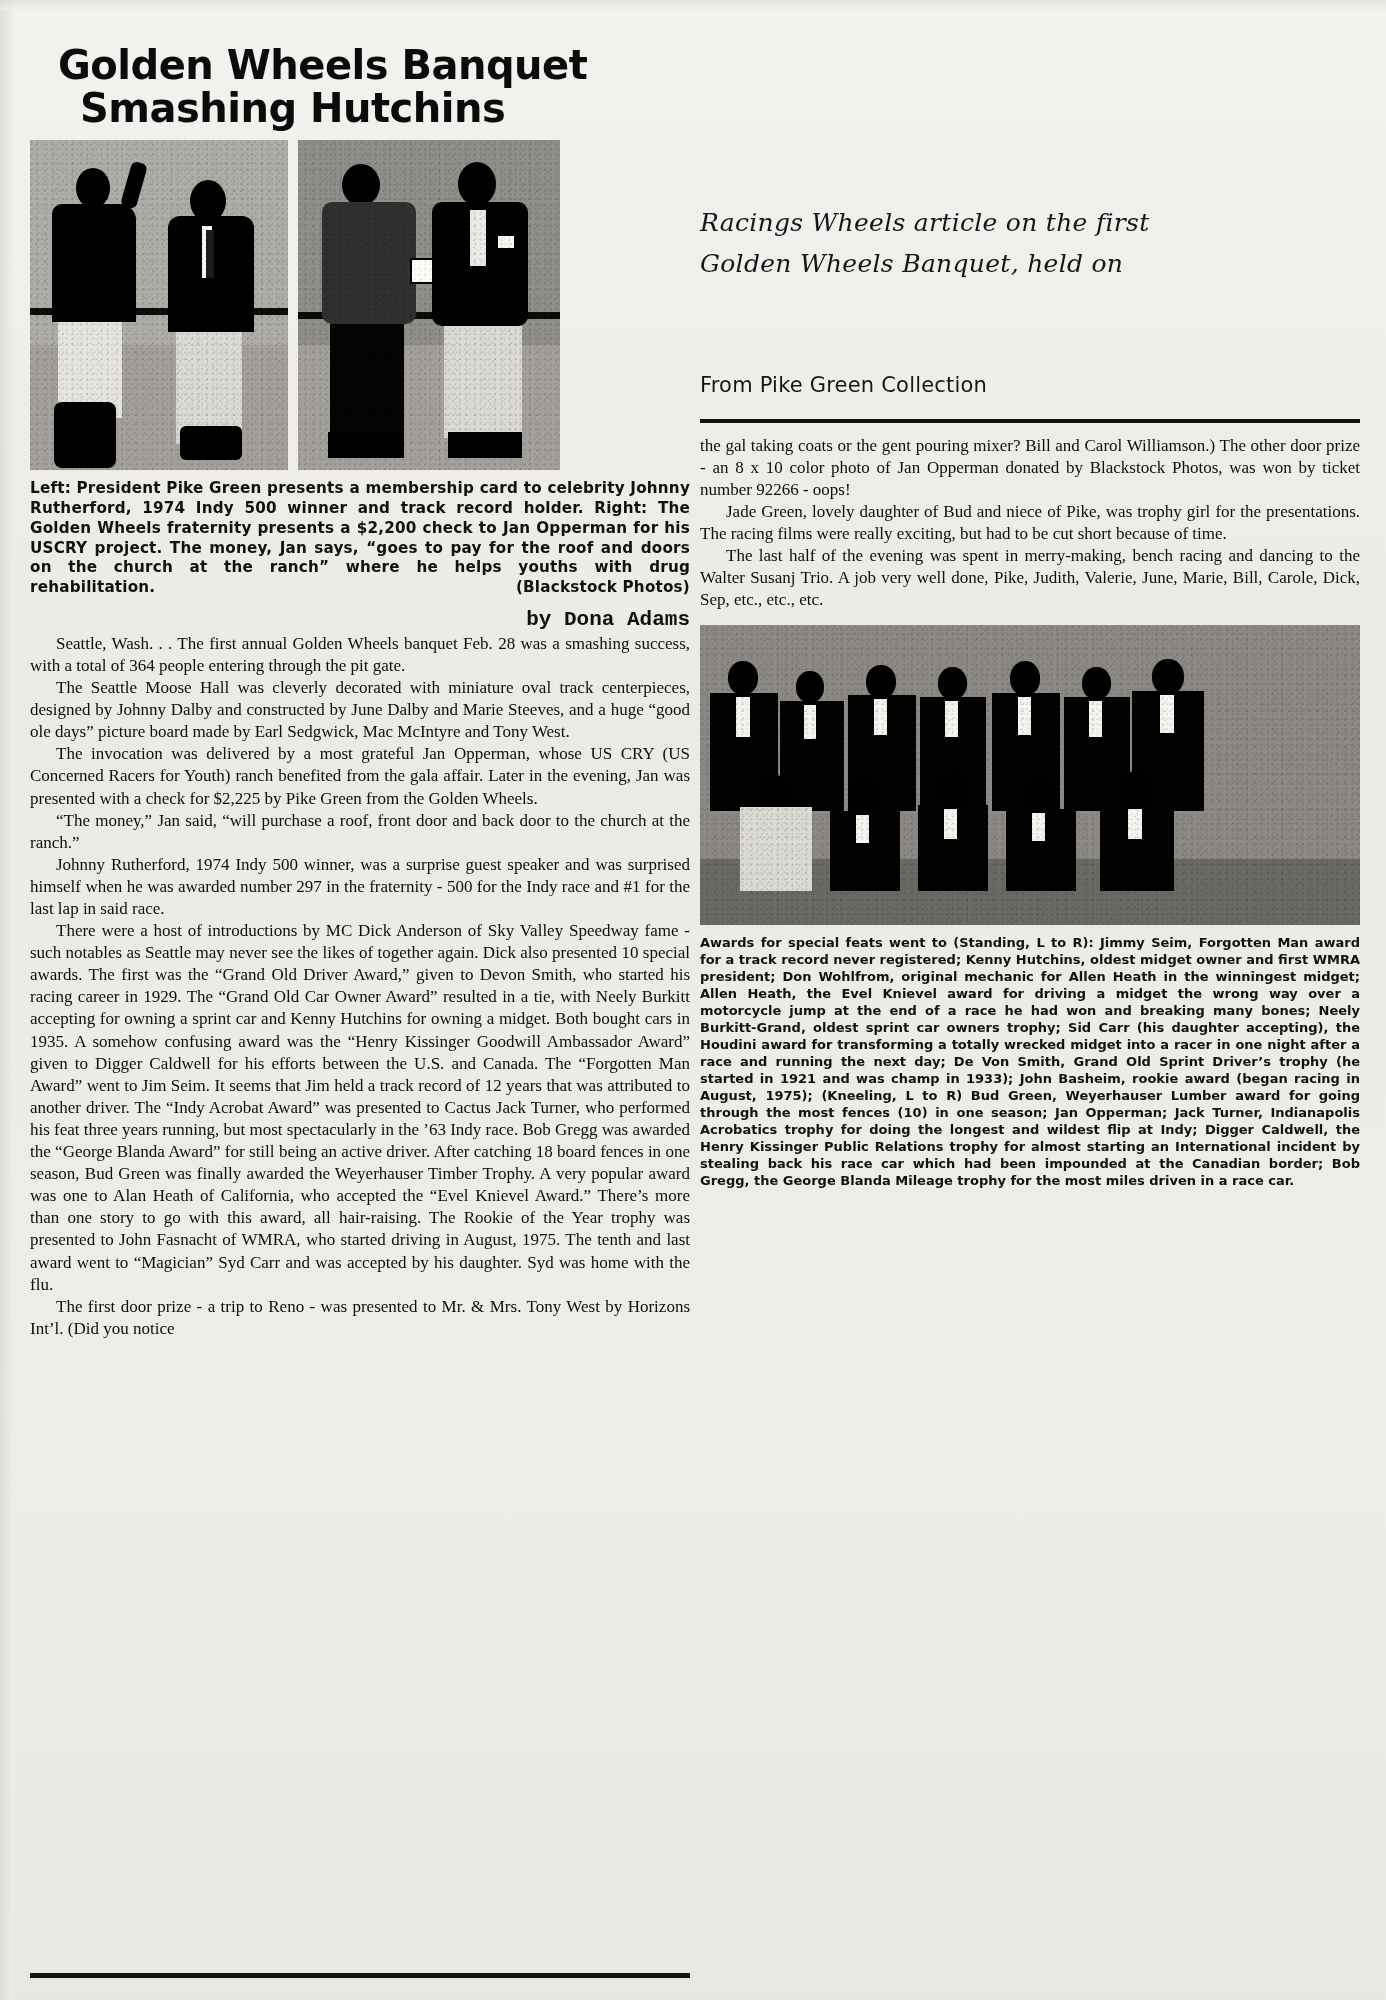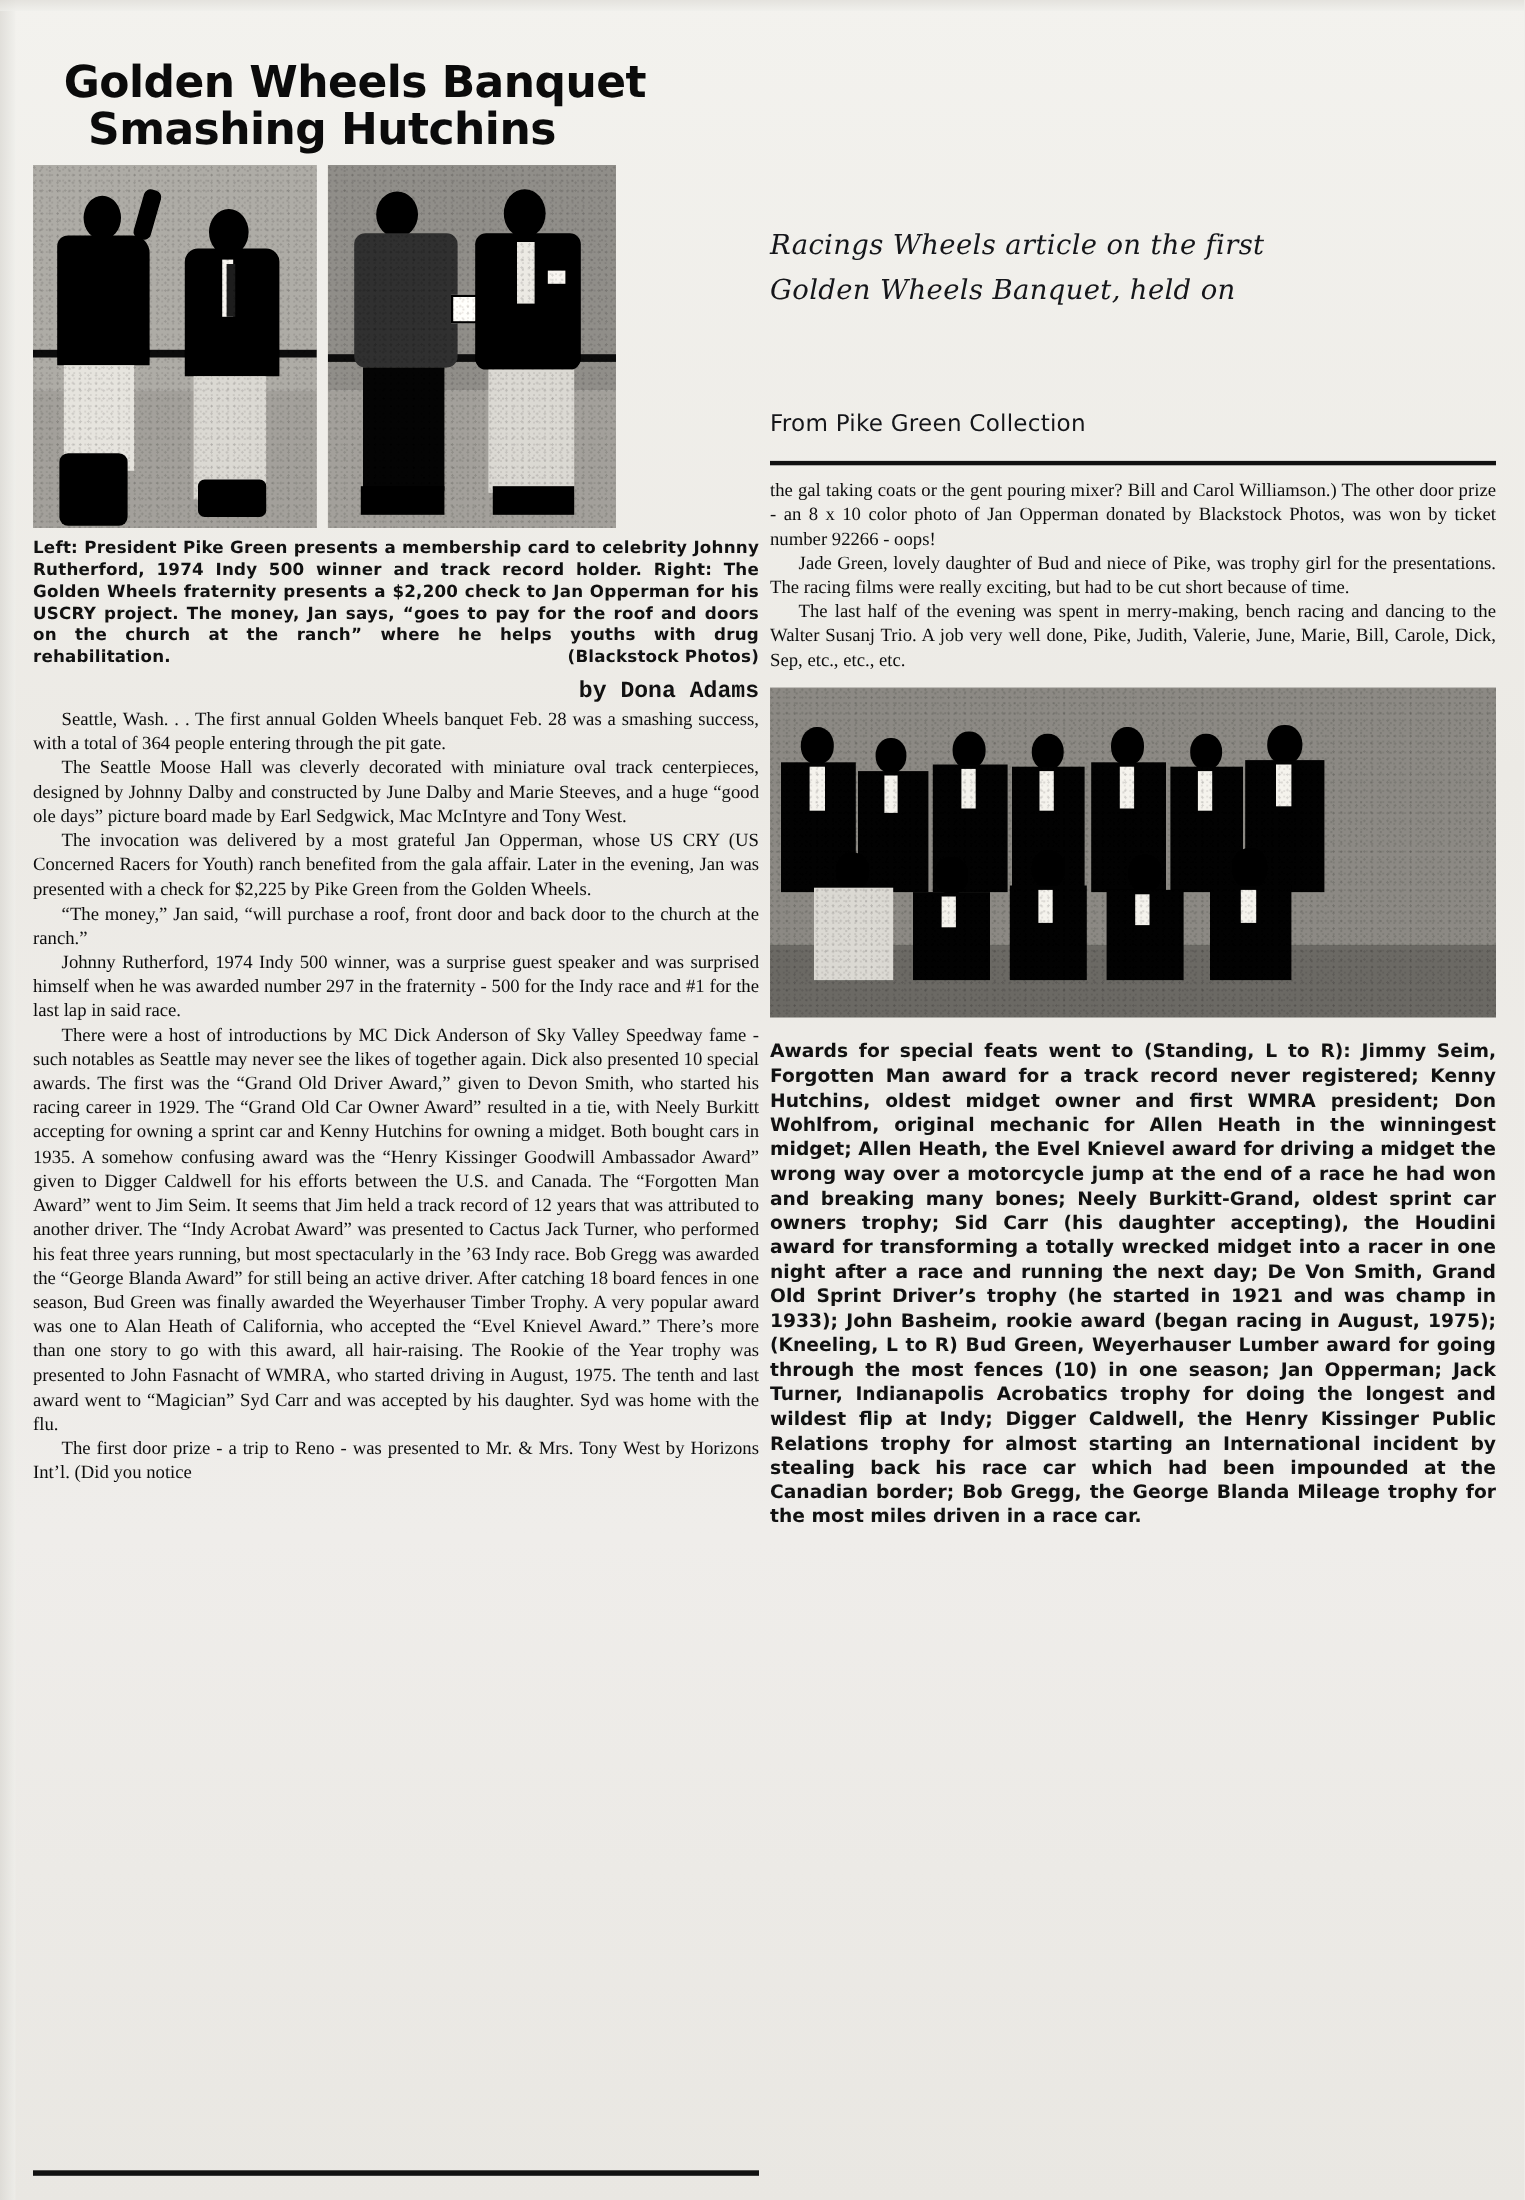--- a/index.html
+++ b/index.html
@@ -13,21 +13,21 @@
   }
   
   .page{
     position:absolute;inset:0;
     background:
       linear-gradient(180deg,#f3f2ee 0%, #eceae5 35%, #efedea 70%, #e9e7e2 100%);
   }
   .paper-edge-left{position:absolute;left:0;top:0;width:14px;height:100%;background:linear-gradient(90deg,#d9d7d2,#efefeb);opacity:.7;}
   .paper-edge-top{position:absolute;left:0;top:0;height:10px;width:100%;background:linear-gradient(180deg,#dedcd7,#efefeb);opacity:.7;}
 
-  .col-left{position:absolute;left:30px;top:32px;width:660px;}
+  .col-left{position:absolute;left:30px;top:22px;width:660px;}
   .col-right{position:absolute;left:700px;top:22px;width:660px;}
 
   h1.headline{
     font-family:"DejaVu Sans", sans-serif;
     font-weight:bold;
     font-size:40px;
     line-height:1.08;
     letter-spacing:-0.5px;
     margin:22px 0 10px 28px;
     color:#0b0b0b;
@@ -109,23 +109,23 @@
     color:#15161a;
     letter-spacing:.2px;
   }
   .hr-heavy{height:4px;background:#111;margin:22px 0 12px 0;}
 
   .photo-group{width:100%;height:300px;margin-top:14px;}
 
   .awards-caption{
     font-family:"DejaVu Sans", sans-serif;
     font-weight:bold;
-    font-size:17px;
+    font-size:13px;
     line-height:1.31;
-    margin-top:20px;
+    margin-top:9px;
     text-align:justify;
   }
 
   
   .fig{position:absolute;background:#0d0d0d;}
   .ph-bg{position:absolute;inset:0;background:#b9b7b2;}
   .ph-floor{position:absolute;left:0;bottom:0;width:100%;height:38%;background:#9e9c97;}
   .ph-dark{position:absolute;left:0;top:0;width:100%;height:62%;background:#a8a6a1;}
   .ph-rail{position:absolute;left:0;width:100%;height:7px;background:#1b1b1b;}
   .head{border-radius:50%;}

